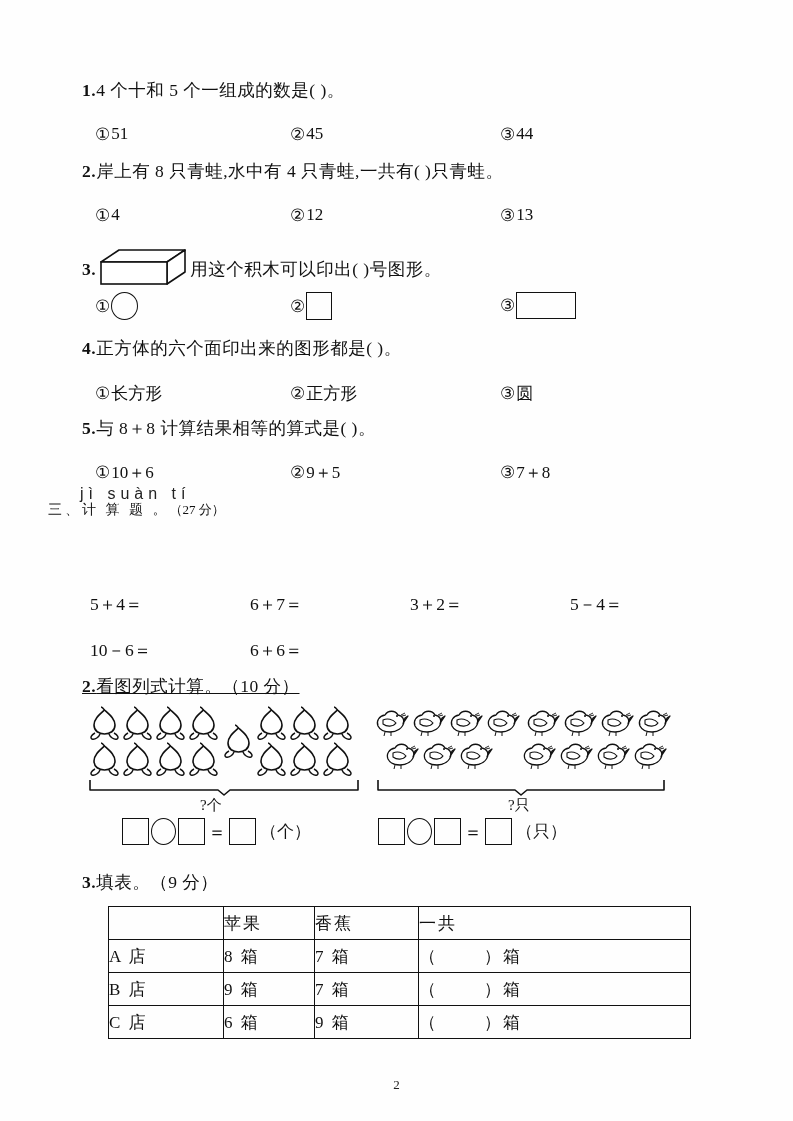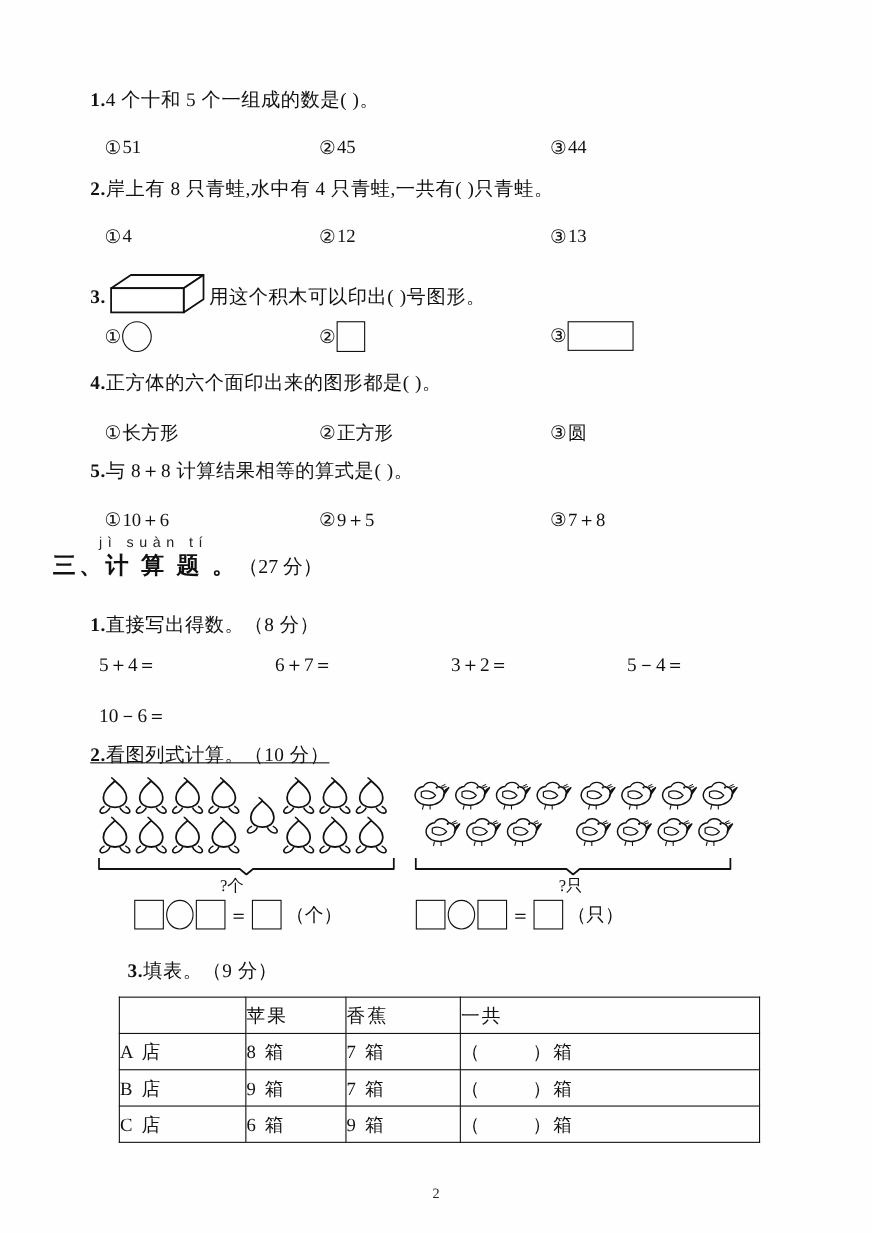--- a/index.html
+++ b/index.html
@@ -63,35 +63,35 @@
     top: 500px;
     white-space: nowrap;
   }
   .pinyin-wrap {
     position: relative;
     display: inline-block;
   }
   .pinyin {
     position: absolute;
     top: -15px;
-    left: 42px;
-    font-size: 13px;
+    left: 32px;
+    font-size: 16px;
     letter-spacing: 5px;
     font-family: "Liberation Sans", sans-serif;
     color: #222;
     white-space: nowrap;
   }
   .section-title {
-    font-size: 21px;
-    font-weight: bold;
+    font-size: 14px;
+    font-weight: normal;
     letter-spacing: 3px;
     white-space: nowrap;
   }
   .section-score {
-    font-size: 18px;
+    font-size: 13px;
     font-weight: normal;
     letter-spacing: 0;
   }
 
   
   .shape-circle {
     width: 27px;
     height: 28px;
     border: 1.6px solid #111;
     border-radius: 50%;
@@ -324,32 +324,30 @@
     </span>
   </div>
 
   <div class="section-head">
     <span class="pinyin-wrap">
       <span class="pinyin">jì suàn tí</span>
       <span class="section-title">三、计 算 题 。</span>
     </span><span class="section-score">（27 分）</span>
   </div>
 
-  <div class="qline" style="left:82px; top:560px;">
-    <span class="qnum">1.</span><span class="cn">直接写出得数。（8 分）</span>
-  </div>
   <div class="calc-grid">
     <div class="calc-row">
       <span class="calc-cell">5＋4＝</span>
       <span class="calc-cell">6＋7＝</span>
       <span class="calc-cell">3＋2＝</span>
       <span class="calc-cell">5－4＝</span>
     </div>
     <div class="calc-row">
       <span class="calc-cell">10－6＝</span>
+      <span class="calc-cell">6＋6＝</span>
     </div>
   </div>
 
   <div class="qline" style="left:82px; top:678px;text-decoration:underline;">
     <span class="qnum">2.</span><span class="cn">看图列式计算。（10 分）</span>
   </div>
 
   <div class="pic-area">
 
     <div class="group" style="left:88px; top:5px;">
@@ -658,21 +656,21 @@
   </div>
   <div class="ansrow" style="left:378px;">
     <span class="abox"></span>
     <span class="acirc"></span>
     <span class="abox"></span>
     <span class="aeq">＝</span>
     <span class="abox"></span>
     <span class="aunit cn">（只）</span>
   </div>
 
-  <div class="qline" style="left:82px; top:874px;margin-left:34px;">
+  <div class="qline" style="left:82px; top:874px;">
     <span class="qnum">3.</span><span class="cn">填表。（9 分）</span>
   </div>
 
   <div class="tbl-wrap">
     <table class="fruit-table">
       <tbody>
           <tr>
         <th class="col-a"></th>
         <th class="col-b">苹果</th>
         <th class="col-c">香蕉</th>

